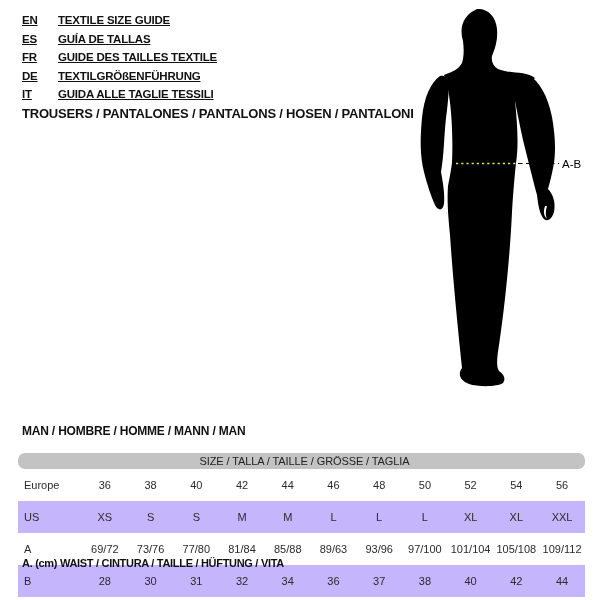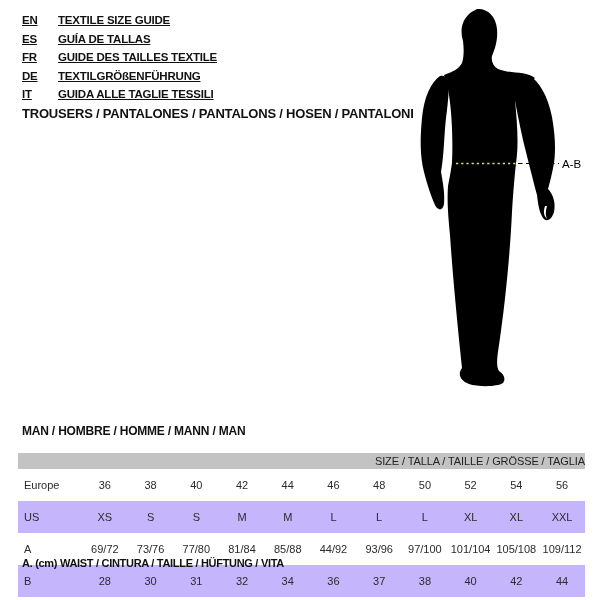--- a/index.html
+++ b/index.html
@@ -44,24 +44,25 @@
     width: 567px;
     border-collapse: collapse;
     table-layout: fixed;
     font-size: 11px;
     color: #2b2b2b;
   }
   .size-table th {
     height: 16px;
     background: #c3c3c3;
     font-weight: normal;
-    text-align: right;
+    text-align: center;
     padding: 0 0 0 6px;
     letter-spacing: -0.1px;
     color: #222222;
+    border-radius: 7px;
   }
   .size-table td {
     height: 32px;
     text-align: center;
     padding: 0;
     white-space: nowrap;
     font-weight: normal;
   }
   .size-table td.row-label { text-align: left; padding-left: 6px; }
   .size-table col.label-col { width: 64px; }
@@ -217,21 +218,21 @@
         <td>XL</td>
         <td>XXL</td>
       </tr>
       <tr>
         <td class="row-label">A</td>
         <td>69/72</td>
         <td>73/76</td>
         <td>77/80</td>
         <td>81/84</td>
         <td>85/88</td>
-        <td>44/92</td>
+        <td>89/63</td>
         <td>93/96</td>
         <td>97/100</td>
         <td>101/104</td>
         <td>105/108</td>
         <td>109/112</td>
       </tr>
       <tr class="alt">
         <td class="row-label">B</td>
         <td>28</td>
         <td>30</td>

